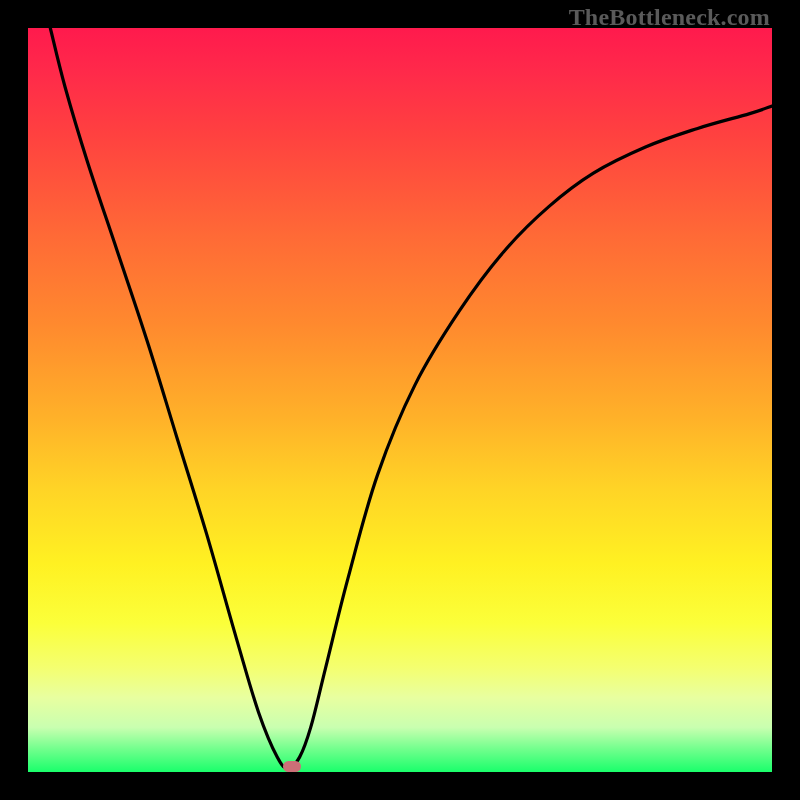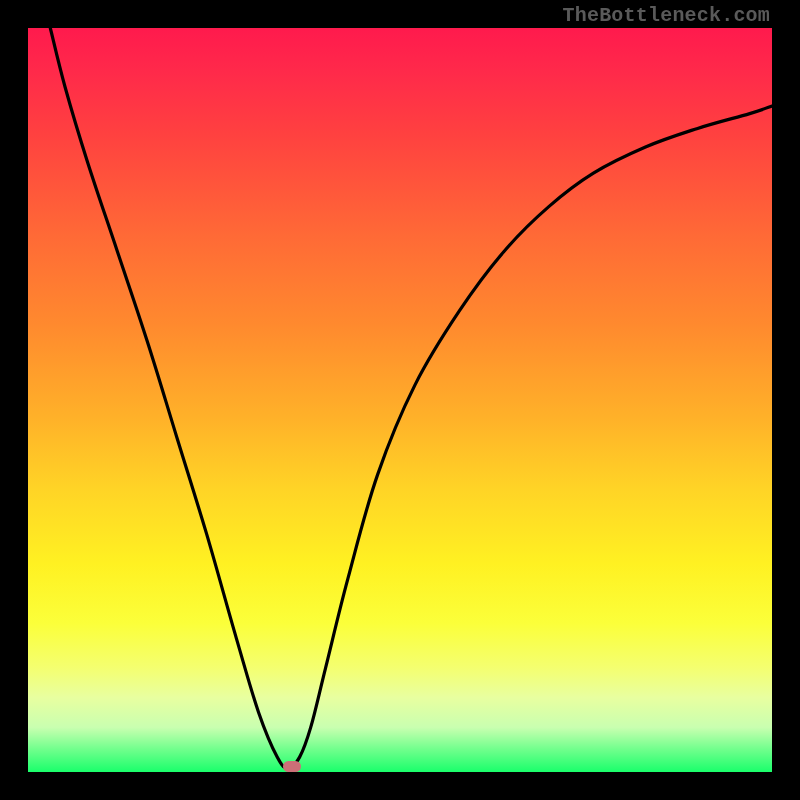--- a/index.html
+++ b/index.html
@@ -39,22 +39,22 @@
       #e8ffa0 90%,
       #c9ffb0 94%,
       #6fff8c 97%,
       #1aff6b 100%
     );
   }
   .watermark {
     position: absolute;
     top: 4px;
     right: 30px;
-    font-family: Liberation Mono, monospace;
-    font-size: 20px;
+    font-family: Liberation Serif, serif;
+    font-size: 24px;
     font-weight: 600;
     color: #5a5a5a;
     letter-spacing: 0.2px;
   }
   svg.curve {
     position: absolute;
     left: 0;
     top: 0;
     width: 744px;
     height: 744px;

